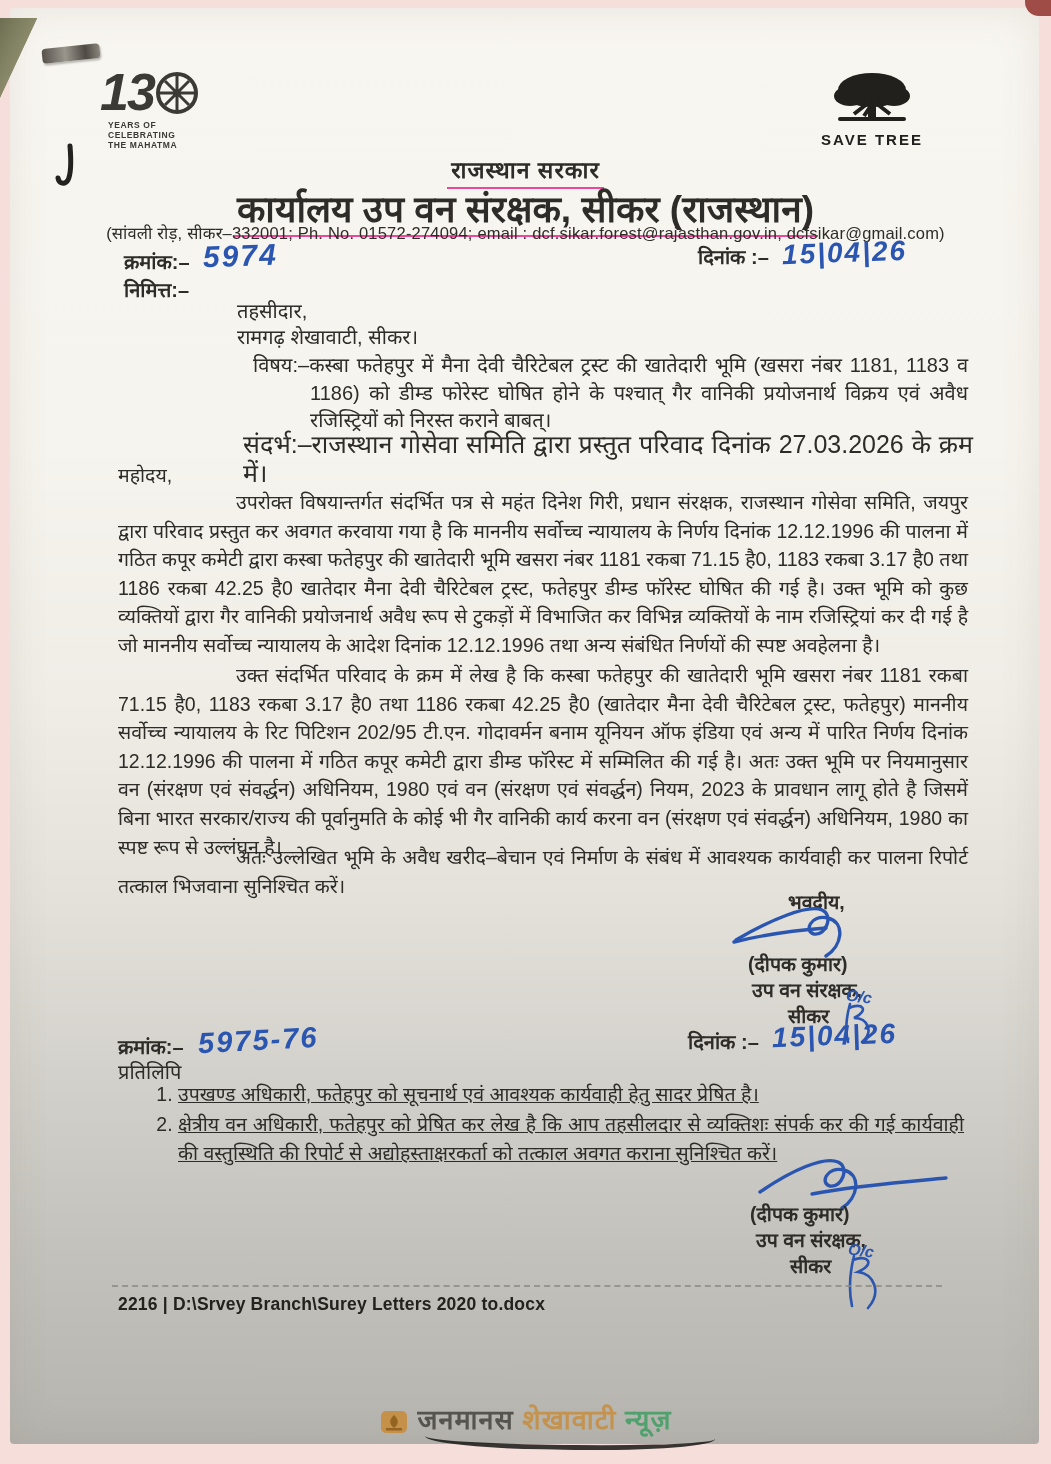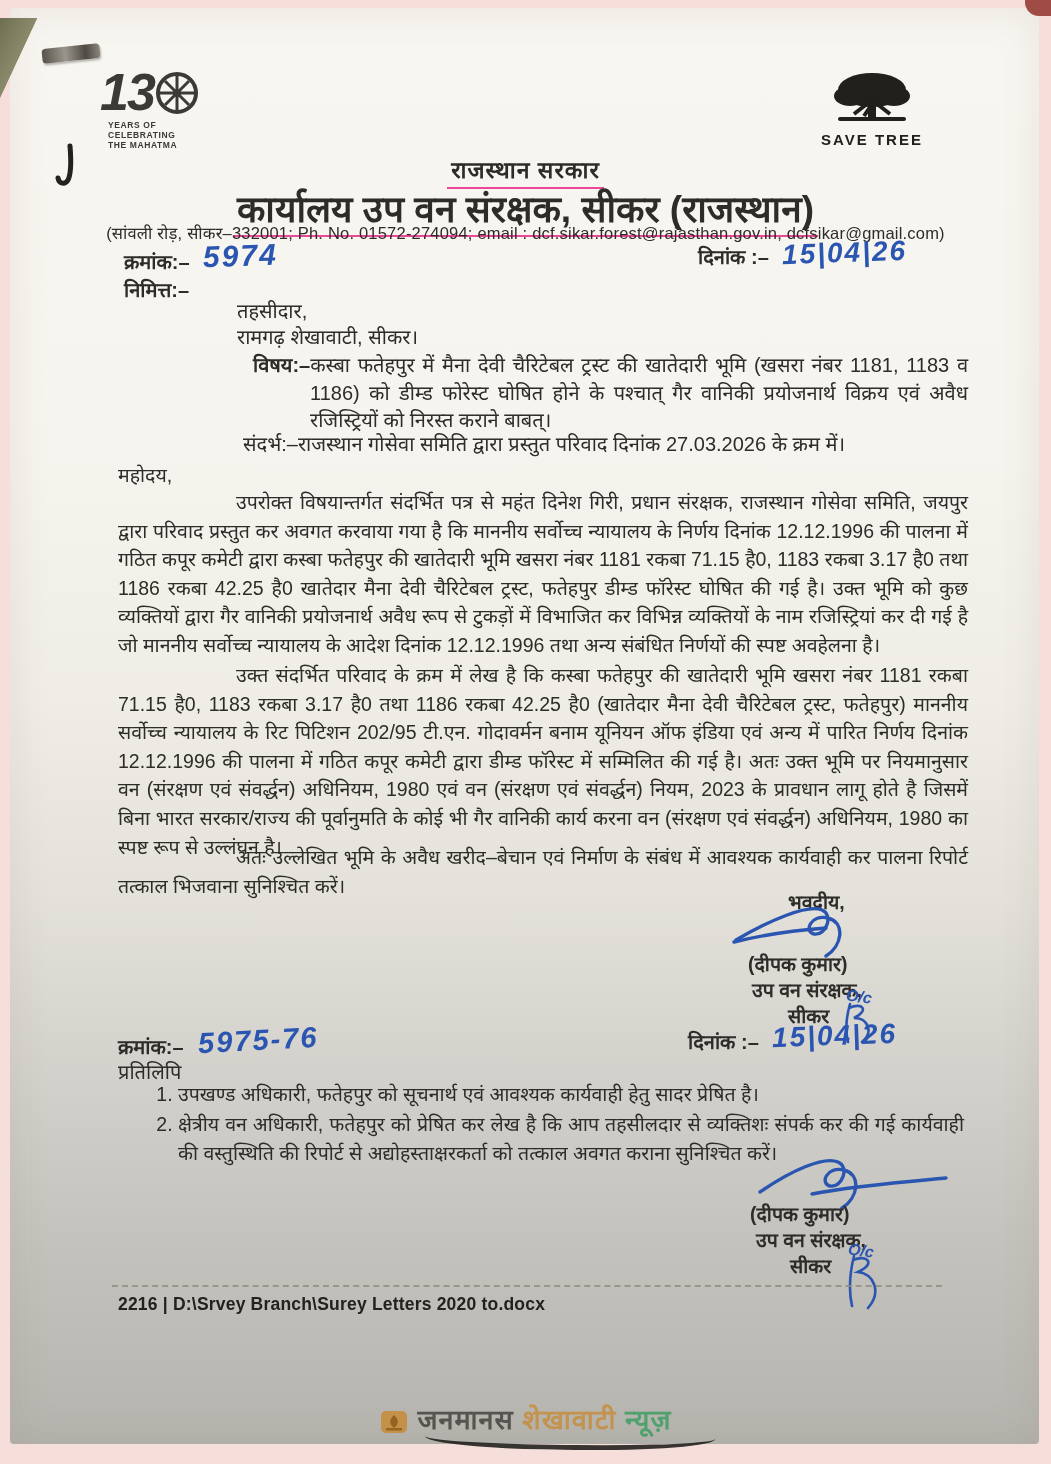--- a/index.html
+++ b/index.html
@@ -73,21 +73,21 @@
   .logo150 .num{ font-size:52px; font-weight:bold; font-style:italic; line-height:52px; letter-spacing:-2px;}
   .logo150 .caption{
     font-size:8.5px; font-weight:bold; width:86px; margin-left:8px; margin-top:2px;
     letter-spacing:.6px; line-height:10px; text-transform:uppercase;
   }
   
   .logo-tree{ left:812px; top:70px; width:120px; text-align:center; color:#21201c; }
   .logo-tree .lbl-tree{ font-size:15px; font-weight:bold; letter-spacing:2px; margin-top:1px; }
 
   ol.copy-list{ list-style-position:outside; padding-left:26px; }
-  ol.copy-list li{ font-size:19.5px; line-height:28.4px; color:#2e2c28; text-align:justify; margin-bottom:2px; font-weight:500;}
+  ol.copy-list li{ font-size:19.5px; line-height:28.4px; color:#2e2c28; text-align:justify; margin-bottom:2px; font-weight:500;text-decoration:underline;}
 
   .dashline{
     left:112px; top:1285px; width:830px; height:0;
     border-top:2px dashed #8f8c82; opacity:.8;
   }
   .footer-file{
     left:118px; top:1294px; font-size:17.5px; font-weight:bold; color:#23221e;
     letter-spacing:.2px;
   }
   .watermark{
@@ -152,24 +152,24 @@
 <div class="abs lbl print" style="left:124px; top:248px;">क्रमांक:–</div>
 <div class="abs hw" style="left:203px; top:239px; font-size:30px; transform:rotate(-2deg);">5974</div>
 <div class="abs lbl print" style="left:698px; top:243px;">दिनांक :–</div>
 <div class="abs hw" style="left:782px; top:237px; font-size:28px; transform:rotate(-2deg);">15|04|26</div>
 <div class="abs lbl print" style="left:124px; top:276px;">निमित्त:–</div>
 
 <div class="abs lbl print" style="left:237px; top:297px; font-weight:500;">तहसीदार,</div>
 <div class="abs lbl print" style="left:237px; top:323px; font-weight:500;">रामगढ़ शेखावाटी, सीकर।</div>
 
 <div class="abs para" style="left:253px; top:352px; width:715px; padding-left:57px; text-indent:-57px; font-size:20px; line-height:27.5px;">
-  <span style="font-weight:bold">विषय:–</span><span>कस्बा फतेहपुर में मैना देवी चैरिटेबल ट्रस्ट की खातेदारी भूमि (खसरा नंबर 1181, 1183 व 1186) को डीम्ड फोरेस्ट घोषित होने के पश्चात् गैर वानिकी प्रयोजनार्थ विक्रय एवं अवैध रजिस्ट्रियों को निरस्त कराने बाबत्।</span>
-</div>
-
-<div class="abs para" style="left:243px; top:430px; width:730px; font-size:20px;">संदर्भ:–राजस्थान गोसेवा समिति द्वारा प्रस्तुत परिवाद दिनांक 27.03.2026 के क्रम में।</div>
+  <span style="font-weight:normal">विषय:–</span><span>कस्बा फतेहपुर में मैना देवी चैरिटेबल ट्रस्ट की खातेदारी भूमि (खसरा नंबर 1181, 1183 व 1186) को डीम्ड फोरेस्ट घोषित होने के पश्चात् गैर वानिकी प्रयोजनार्थ विक्रय एवं अवैध रजिस्ट्रियों को निरस्त कराने बाबत्।</span>
+</div>
+
+<div class="abs para" style="left:243px; top:430px; width:730px; font-size:25px;">संदर्भ:–राजस्थान गोसेवा समिति द्वारा प्रस्तुत परिवाद दिनांक 27.03.2026 के क्रम में।</div>
 
 <div class="abs para" style="left:118px; top:461px;">महोदय,</div>
 
 <div class="abs para" style="left:118px; top:488px; width:850px; text-indent:118px;">उपरोक्त विषयान्तर्गत संदर्भित पत्र से महंत दिनेश गिरी, प्रधान संरक्षक, राजस्थान गोसेवा समिति, जयपुर द्वारा परिवाद प्रस्तुत कर अवगत करवाया गया है कि माननीय सर्वोच्च न्यायालय के निर्णय दिनांक 12.12.1996 की पालना में गठित कपूर कमेटी द्वारा कस्बा फतेहपुर की खातेदारी भूमि खसरा नंबर 1181 रकबा 71.15 है0, 1183 रकबा 3.17 है0 तथा 1186 रकबा 42.25 है0 खातेदार मैना देवी चैरिटेबल ट्रस्ट, फतेहपुर डीम्ड फॉरेस्ट घोषित की गई है। उक्त भूमि को कुछ व्यक्तियों द्वारा गैर वानिकी प्रयोजनार्थ अवैध रूप से टुकड़ों में विभाजित कर विभिन्न व्यक्तियों के नाम रजिस्ट्रियां कर दी गई है जो माननीय सर्वोच्च न्यायालय के आदेश दिनांक 12.12.1996 तथा अन्य संबंधित निर्णयों की स्पष्ट अवहेलना है।</div>
 <div class="abs para" style="left:118px; top:661px; width:850px; text-indent:118px;">उक्त संदर्भित परिवाद के क्रम में लेख है कि कस्बा फतेहपुर की खातेदारी भूमि खसरा नंबर 1181 रकबा 71.15 है0, 1183 रकबा 3.17 है0 तथा 1186 रकबा 42.25 है0 (खातेदार मैना देवी चैरिटेबल ट्रस्ट, फतेहपुर) माननीय सर्वोच्च न्यायालय के रिट पिटिशन 202/95 टी.एन. गोदावर्मन बनाम यूनियन ऑफ इंडिया एवं अन्य में पारित निर्णय दिनांक 12.12.1996 की पालना में गठित कपूर कमेटी द्वारा डीम्ड फॉरेस्ट में सम्मिलित की गई है। अतः उक्त भूमि पर नियमानुसार वन (संरक्षण एवं संवर्द्धन) अधिनियम, 1980 एवं वन (संरक्षण एवं संवर्द्धन) नियम, 2023 के प्रावधान लागू होते है जिसमें बिना भारत सरकार/राज्य की पूर्वानुमति के कोई भी गैर वानिकी कार्य करना वन (संरक्षण एवं संवर्द्धन) अधिनियम, 1980 का स्पष्ट रूप से उल्लंघन है।</div>
 <div class="abs para" style="left:118px; top:843px; width:850px; text-indent:118px;">अतः उल्लेखित भूमि के अवैध खरीद–बेचान एवं निर्माण के संबंध में आवश्यक कार्यवाही कर पालना रिपोर्ट तत्काल भिजवाना सुनिश्चित करें।</div>
 
 <div class="abs para" style="left:788px; top:888px; font-weight:bold;">भवदीय,</div>
 <svg class="abs sig-svg" style="left:730px; top:898px;" width="160" height="62" viewBox="0 0 160 62">
   <path d="M6,42 C40,22 78,6 92,12 C104,17 96,38 84,36 C74,34 80,16 98,20 C116,25 112,48 96,58"></path>

